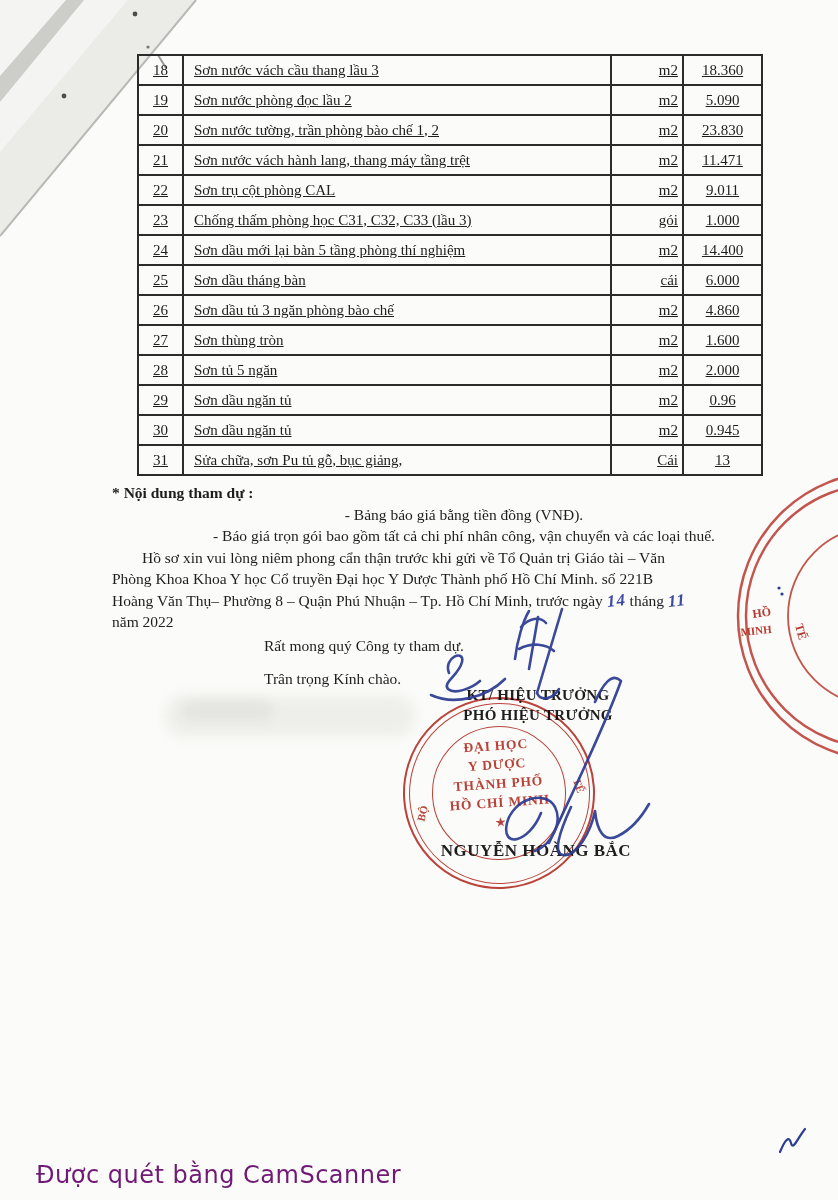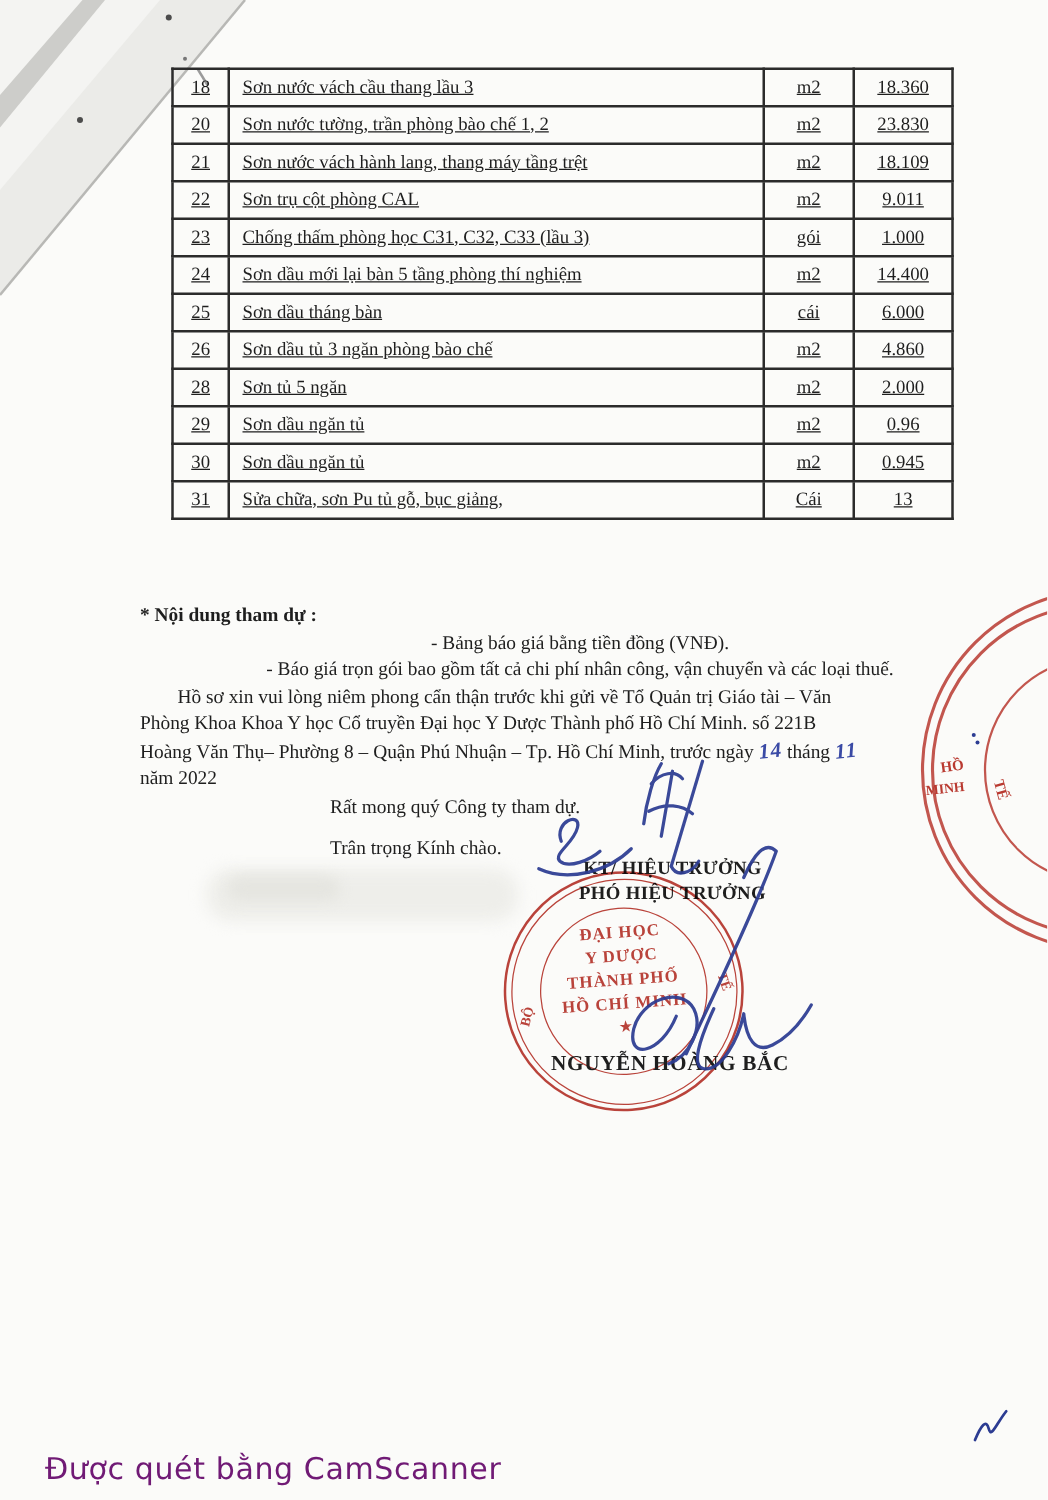--- a/index.html
+++ b/index.html
@@ -12,21 +12,21 @@
   .quote-table{
     position:absolute; left:137px; top:54px; width:624px;
     border-collapse:collapse; font-size:15px; table-layout:fixed;
   }
   .quote-table td{
     border:2px solid #2b2b2b; height:28px; padding:0 4px;
     overflow:hidden; white-space:nowrap;text-decoration:underline;
   }
   .quote-table td.c-no{ text-align:center; }
   .quote-table td.c-desc{ text-align:left; padding-left:10px; }
-  .quote-table td.c-unit{ text-align:center;margin-left:18px; }
+  .quote-table td.c-unit{ text-align:right;margin-left:18px; }
   .quote-table td.c-qty{ text-align:center; }
   
   .notes{ position:absolute; left:112px; top:482px; width:652px; font-size:15.5px; line-height:21.5px; }
   .notes-heading{ font-weight:bold; }
   .notes-bullet{ margin-left:52px;text-align:center; }
   .addr-line1{ text-indent:30px; }
   .hand{
     display:inline-block; color:#3a4aa5; font-style:italic; font-weight:bold;
     font-size:17px; letter-spacing:1px; transform:rotate(-6deg);
   }
@@ -109,33 +109,39 @@
         <col style="width:79px">
       </colgroup>
     <tbody>
     <tr>
       <td class="c-no">18</td>
       <td class="c-desc">Sơn nước vách cầu thang lầu 3</td>
       <td class="c-unit">m2</td>
       <td class="c-qty">18.360</td>
     </tr>
 
+    <tr>
+      <td class="c-no">19</td>
+      <td class="c-desc">Sơn nước phòng đọc lầu 2</td>
+      <td class="c-unit">m2</td>
+      <td class="c-qty">5.090</td>
+    </tr>
 
     <tr>
       <td class="c-no">20</td>
       <td class="c-desc">Sơn nước tường, trần phòng bào chế 1, 2</td>
       <td class="c-unit">m2</td>
       <td class="c-qty">23.830</td>
     </tr>
 
     <tr>
       <td class="c-no">21</td>
       <td class="c-desc">Sơn nước vách hành lang, thang máy tầng trệt</td>
       <td class="c-unit">m2</td>
-      <td class="c-qty">18.109</td>
+      <td class="c-qty">11.471</td>
     </tr>
 
     <tr>
       <td class="c-no">22</td>
       <td class="c-desc">Sơn trụ cột phòng CAL</td>
       <td class="c-unit">m2</td>
       <td class="c-qty">9.011</td>
     </tr>
 
     <tr>
@@ -159,20 +165,26 @@
       <td class="c-qty">6.000</td>
     </tr>
 
     <tr>
       <td class="c-no">26</td>
       <td class="c-desc">Sơn dầu tủ 3 ngăn phòng bào chế</td>
       <td class="c-unit">m2</td>
       <td class="c-qty">4.860</td>
     </tr>
 
+    <tr>
+      <td class="c-no">27</td>
+      <td class="c-desc">Sơn thùng tròn</td>
+      <td class="c-unit">m2</td>
+      <td class="c-qty">1.600</td>
+    </tr>
 
     <tr>
       <td class="c-no">28</td>
       <td class="c-desc">Sơn tủ 5 ngăn</td>
       <td class="c-unit">m2</td>
       <td class="c-qty">2.000</td>
     </tr>
 
     <tr>
       <td class="c-no">29</td>

